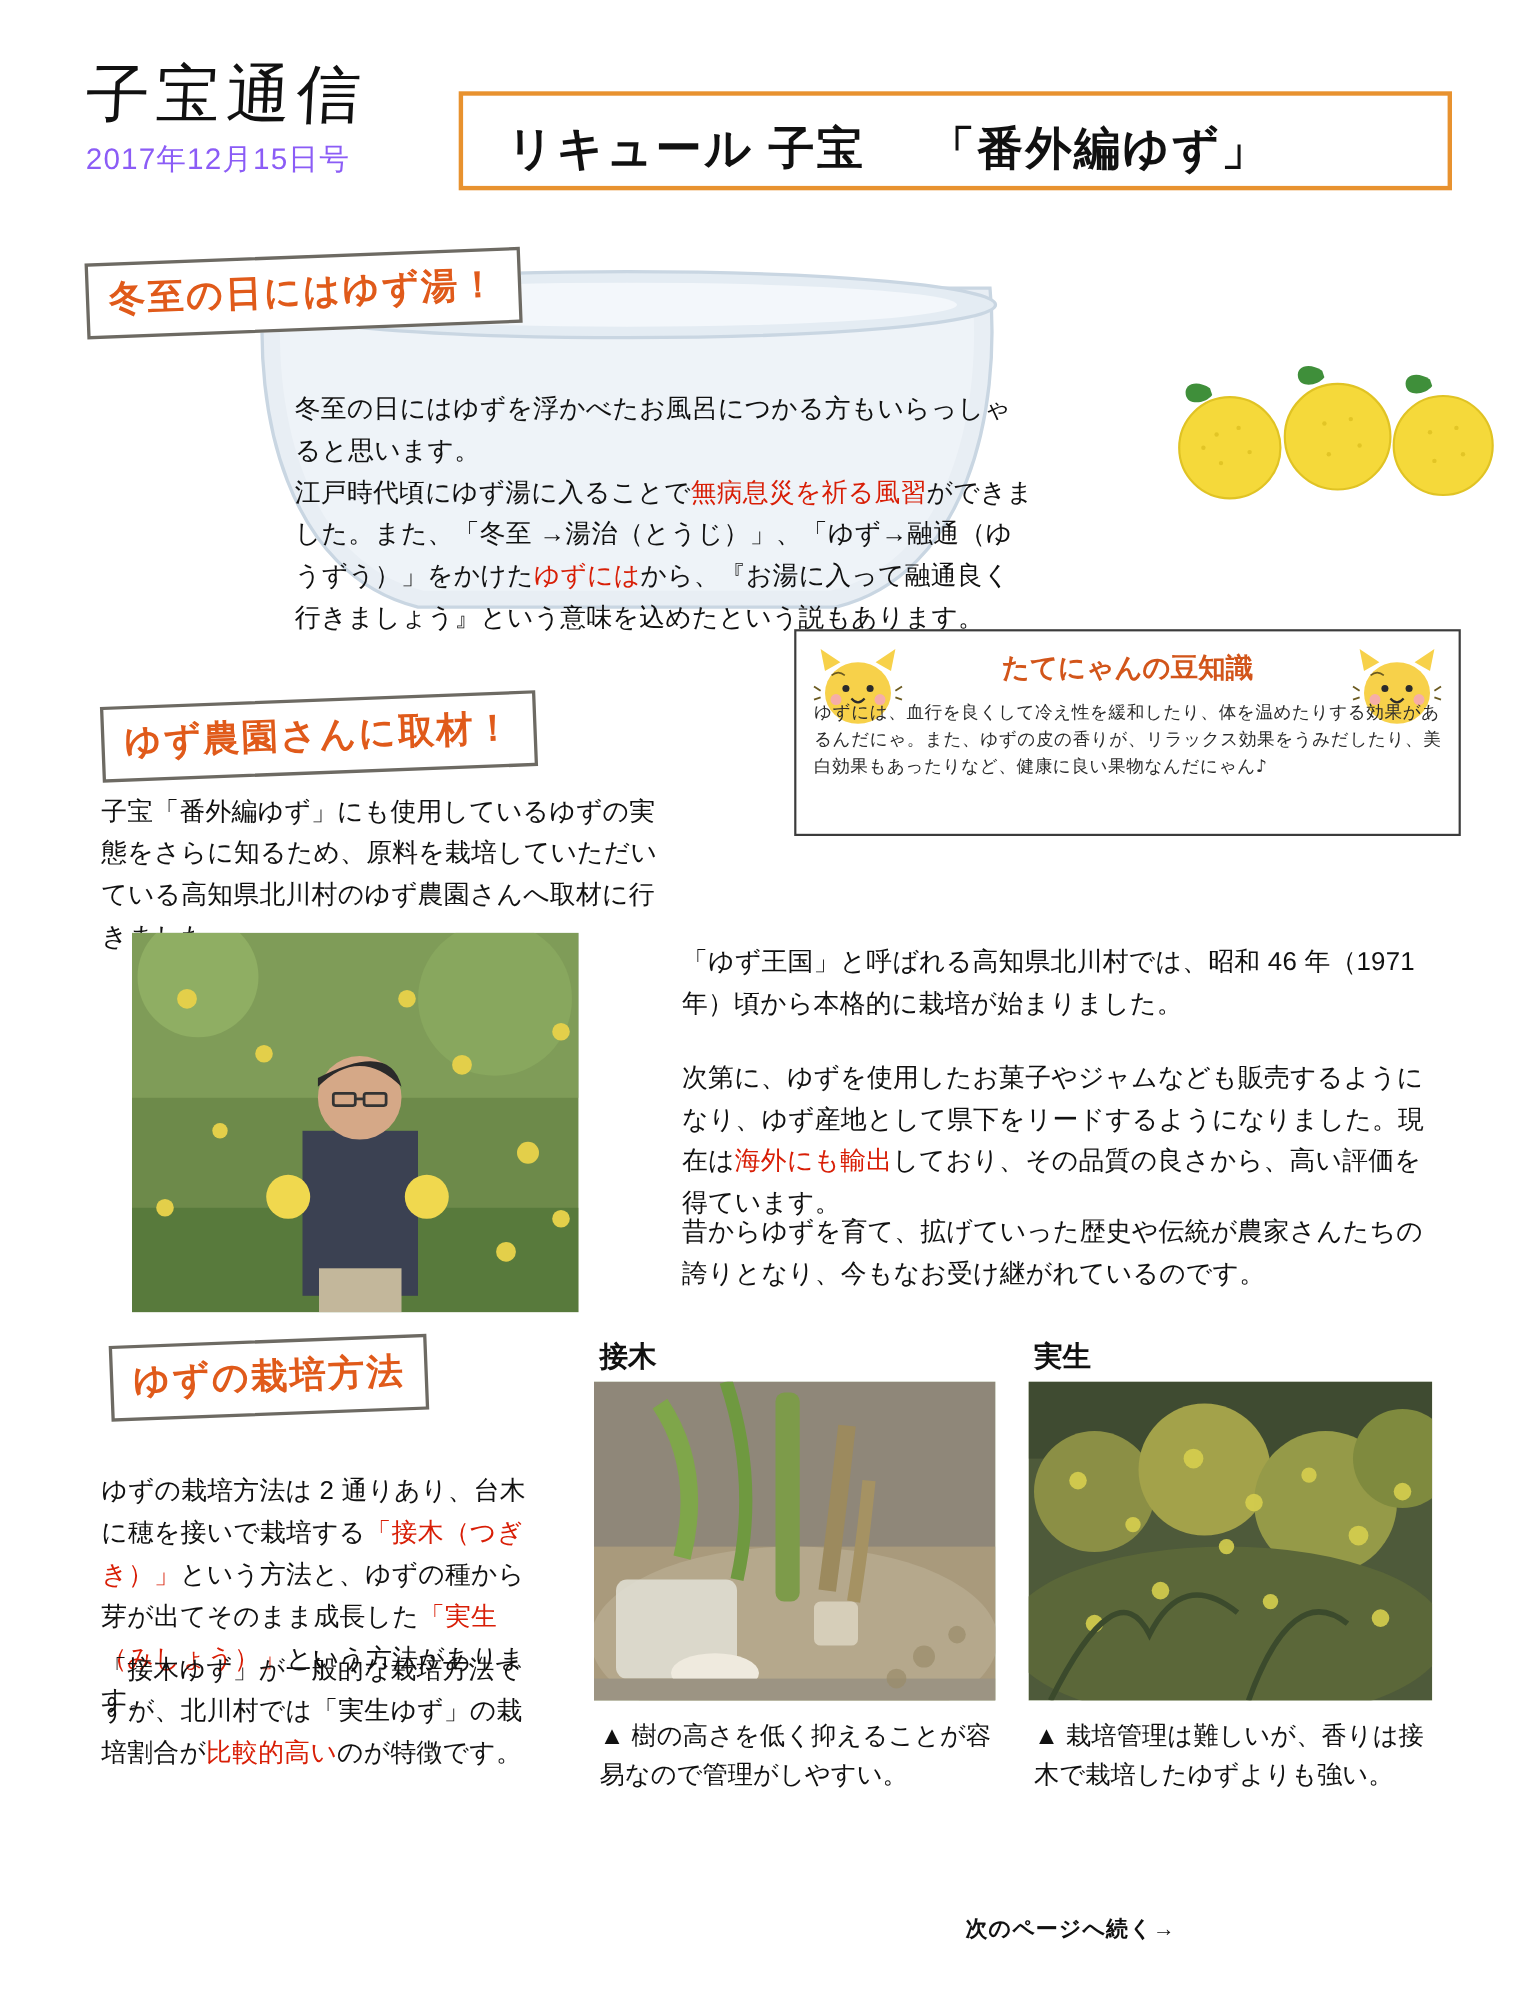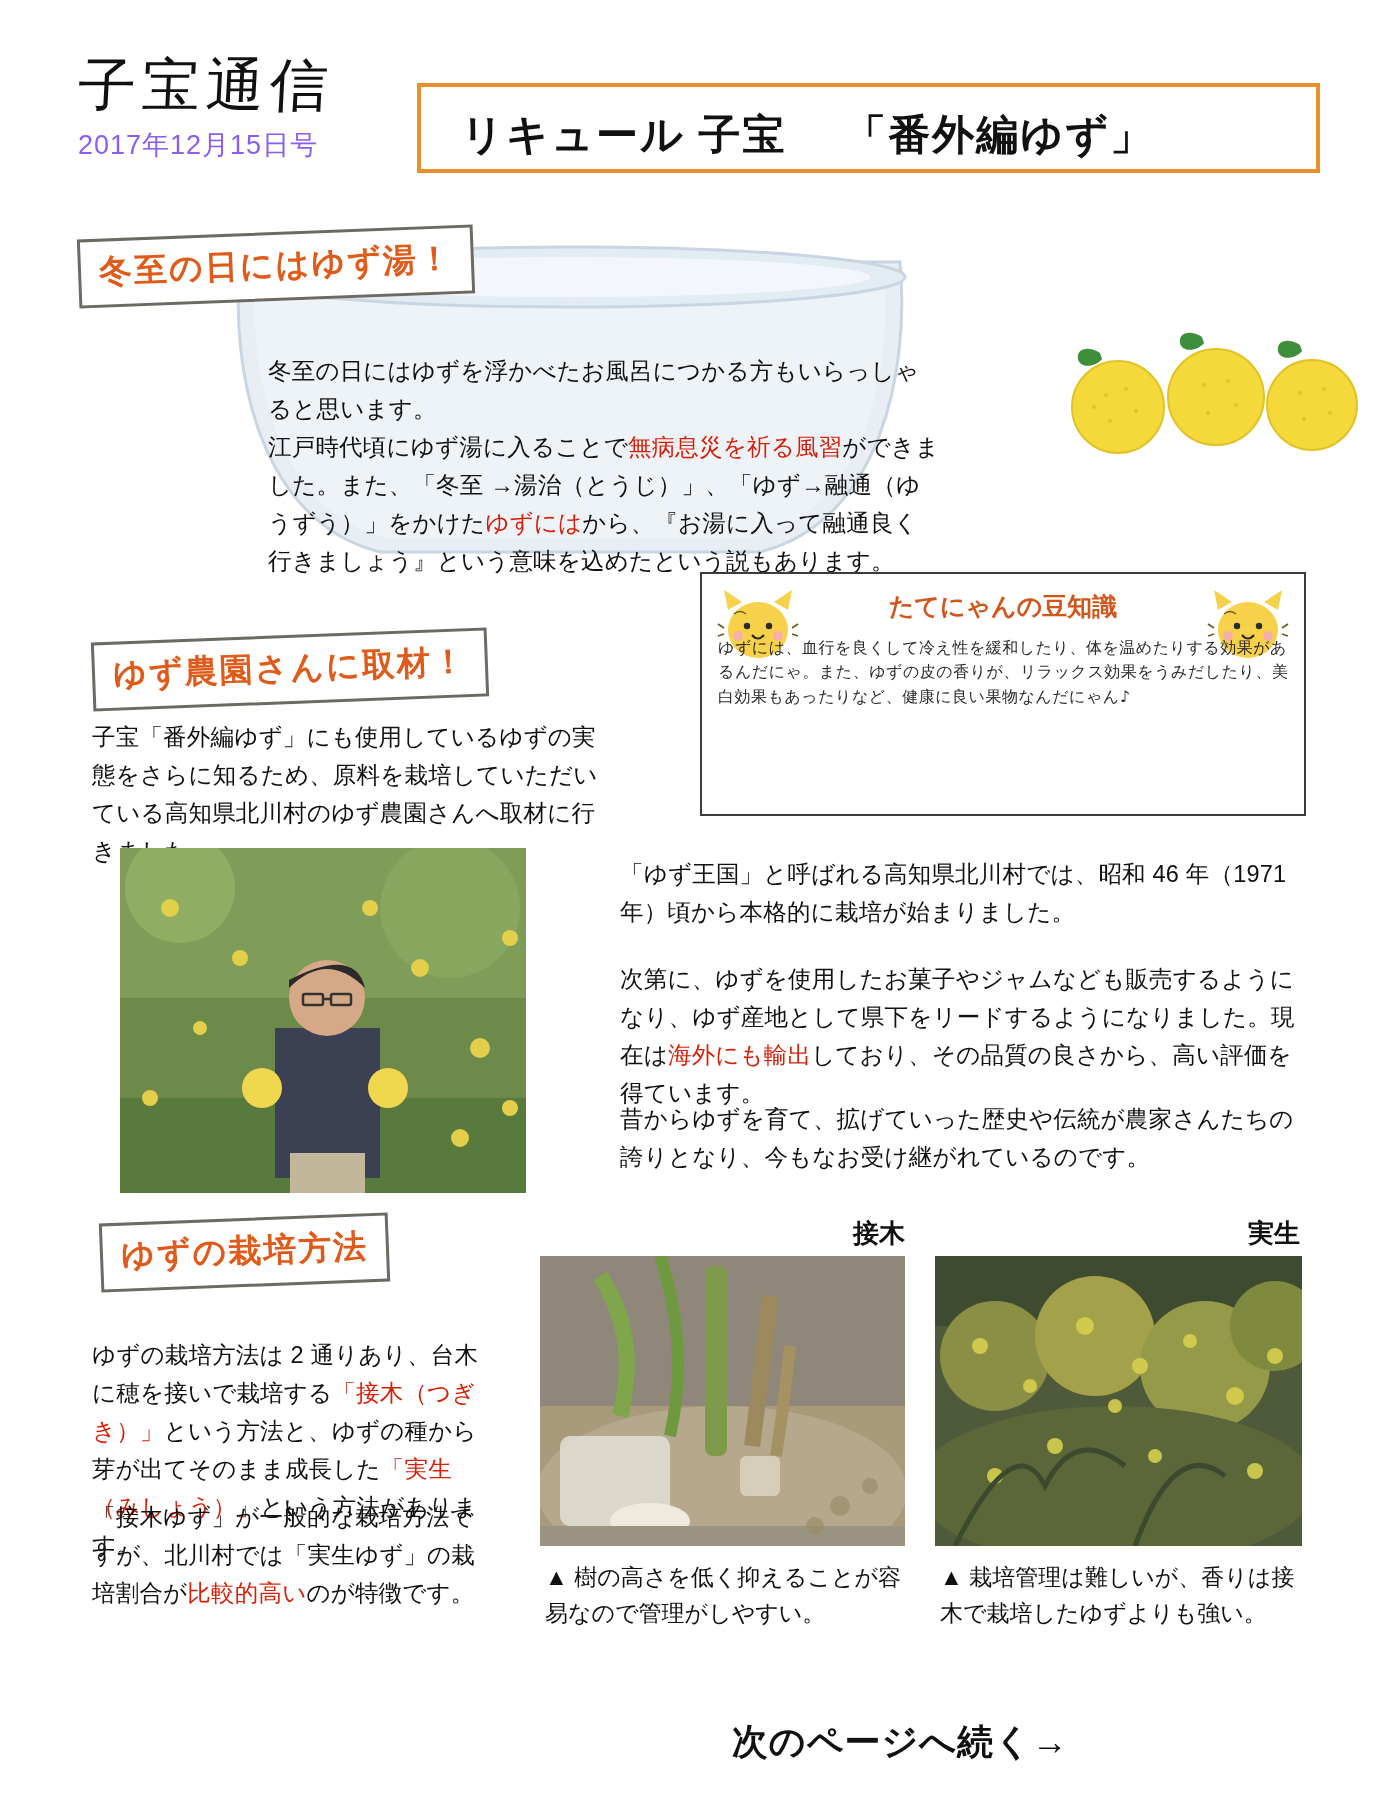--- a/index.html
+++ b/index.html
@@ -102,24 +102,24 @@
     position: absolute;
     left: 1070px;
     top: 315px;
     width: 290px;
     height: 160px;
   }
 
   
   .cat-box {
     position: absolute;
-    left: 700px;
+    left: 722px;
     top: 572px;
     width: 606px;
-    height: 244px;
+    height: 188px;
     border: 2px solid #3c3c3c;
     box-sizing: border-box;
     background: #fff;
     z-index: 3;
   }
   .cat-box-title {
     position: absolute;
     left: 50%;
     transform: translateX(-50%);
     top: 16px;
@@ -159,28 +159,28 @@
     position: absolute;
     font-size: 23px;
     line-height: 1.55;
     color: #111;
   }
   .photo-head {
     position: absolute;
     font-size: 26px;
     font-weight: bold;
     color: #111;
-    text-align: right;
+    text-align: left;
   }
 
   .next-page {
     position: absolute;
     right: 330px;
     bottom: 48px;
-    font-size: 36px;
+    font-size: 20px;
     font-weight: bold;
     letter-spacing: 1px;
     color: #111;
   }
 </style>
 </head>
 <body>
 
 <div class="page">
 

